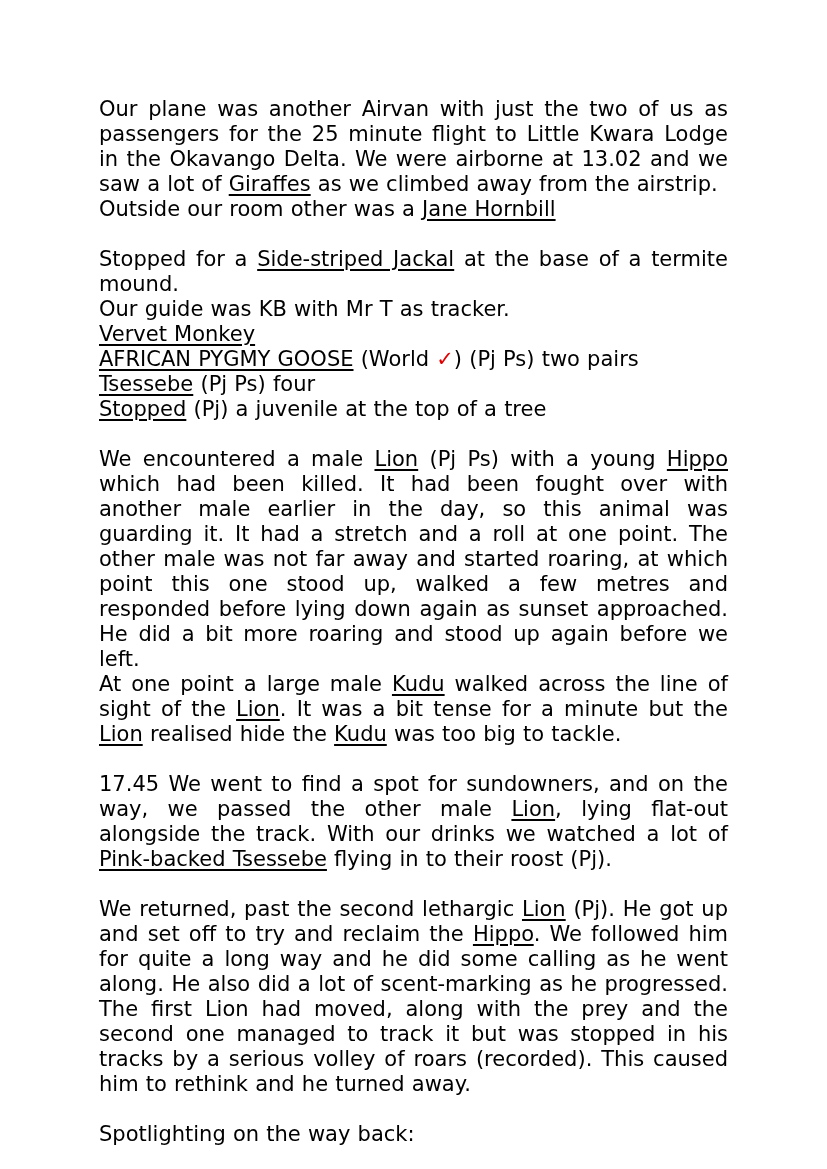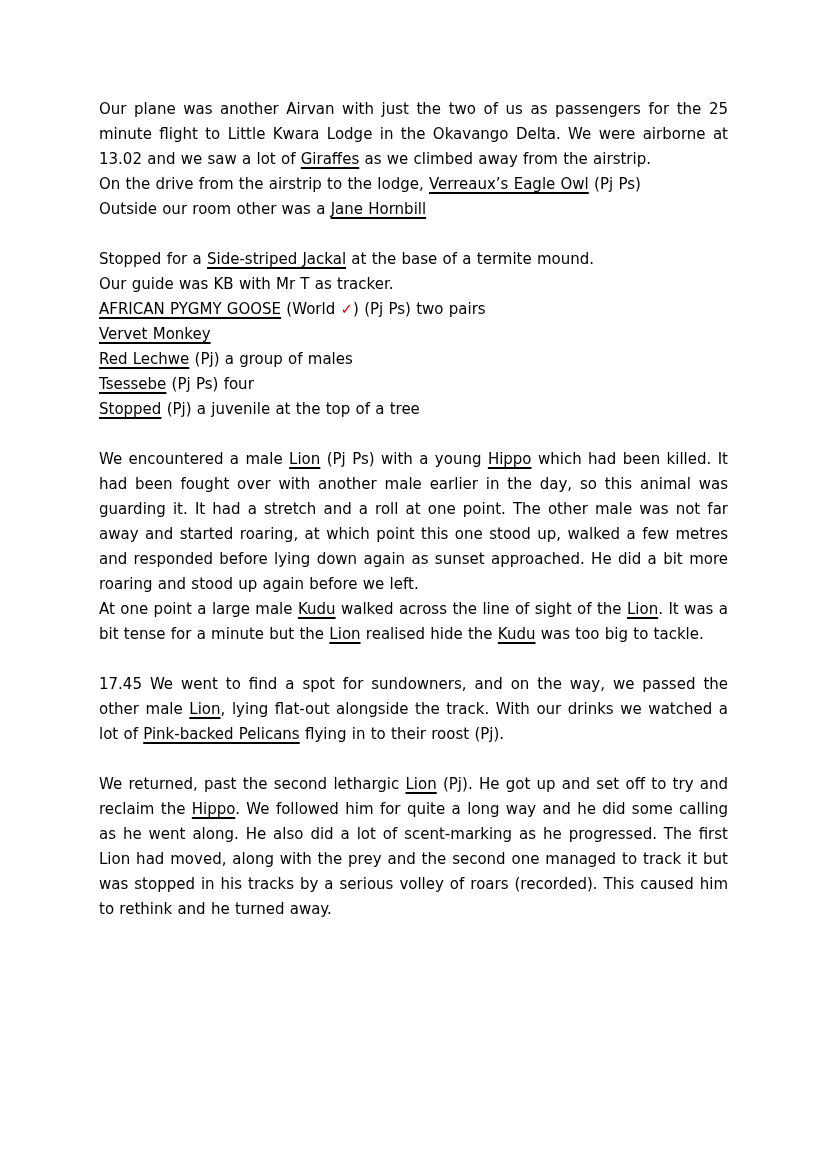--- a/index.html
+++ b/index.html
@@ -18,21 +18,21 @@
   }
   .content {
     position: absolute;
     left: 99px;
     top: 97px;
     width: 629px;
   }
   .para {
     margin: 0;
     padding: 0;
-    font-size: 15px;
+    font-size: 21px;
     line-height: 25px;
     text-align: justify;
     letter-spacing: 0px;
     word-spacing: 0.5px;
     color: #000000;
   }
   .para.blank {
     text-align: left;
   }
   .u {
@@ -46,32 +46,31 @@
   .check {
     font-weight: bold;
   }
 </style>
 </head>
 <body>
 
 <div class="page" style="background: rgb(255, 255, 255);">
   <div class="content">
       <p class="para"><span>Our plane was another Airvan with just the two of us as passengers for the 25 minute flight to Little Kwara Lodge in the Okavango Delta. We were airborne at 13.02 and we saw a lot of </span><span class="u">Giraffes</span><span> as we climbed away from the airstrip.</span></p>
-      <p class="para"><span>On the drive from the airstrip to the lodge, </span><span class="u">Verreaux’s Eagle Owl</span><span> (Pj Ps)</span></p>
       <p class="para"><span>Outside our room other was a </span><span class="u">Jane Hornbill</span></p>
       <p class="para blank">&nbsp;</p>
       <p class="para"><span>Stopped for a </span><span class="u">Side-striped Jackal</span><span> at the base of a termite mound.</span></p>
       <p class="para"><span>Our guide was KB with Mr T as tracker.</span></p>
+      <p class="para"><span class="u">Vervet Monkey</span></p>
       <p class="para"><span class="u">AFRICAN PYGMY GOOSE</span><span> (World </span><span class="red check">✓</span><span>) (Pj Ps) two pairs</span></p>
-      <p class="para"><span class="u">Vervet Monkey</span></p>
-      <p class="para"><span class="u">Red Lechwe</span><span> (Pj) a group of males</span></p>
       <p class="para"><span class="u">Tsessebe</span><span> (Pj Ps) four</span></p>
       <p class="para"><span class="u">Stopped</span><span> (Pj) a juvenile at the top of a tree</span></p>
       <p class="para blank">&nbsp;</p>
       <p class="para"><span>We encountered a male </span><span class="u">Lion</span><span> (Pj Ps) with a young </span><span class="u">Hippo</span><span> which had been killed. It had been fought over with another male earlier in the day, so this animal was guarding it. It had a stretch and a roll at one point. The other male was not far away and started roaring, at which point this one stood up, walked a few metres and responded before lying down again as sunset approached. He did a bit more roaring and stood up again before we left.</span></p>
       <p class="para"><span>At one point a large male </span><span class="u">Kudu</span><span> walked across the line of sight of the </span><span class="u">Lion</span><span>. It was a bit tense for a minute but the </span><span class="u">Lion</span><span> realised hide the </span><span class="u">Kudu</span><span> was too big to tackle.</span></p>
       <p class="para blank">&nbsp;</p>
-      <p class="para"><span>17.45 We went to find a spot for sundowners, and on the way, we passed the other male </span><span class="u">Lion</span><span>, lying flat-out alongside the track. With our drinks we watched a lot of </span><span class="u">Pink-backed Pelicans</span><span> flying in to their roost (Pj).</span></p>
+      <p class="para"><span>17.45 We went to find a spot for sundowners, and on the way, we passed the other male </span><span class="u">Lion</span><span>, lying flat-out alongside the track. With our drinks we watched a lot of </span><span class="u">Pink-backed Tsessebe</span><span> flying in to their roost (Pj).</span></p>
       <p class="para blank">&nbsp;</p>
       <p class="para"><span>We returned, past the second lethargic </span><span class="u">Lion</span><span> (Pj). He got up and set off to try and reclaim the </span><span class="u">Hippo</span><span>. We followed him for quite a long way and he did some calling as he went along. He also did a lot of scent-marking as he progressed. The first Lion had moved, along with the prey and the second one managed to track it but was stopped in his tracks by a serious volley of roars (recorded). This caused him to rethink and he turned away.</span></p>
       <p class="para blank">&nbsp;</p>
+      <p class="para"><span>Spotlighting on the way back:</span></p>
     </div>
 </div>
 
 </body></html>

